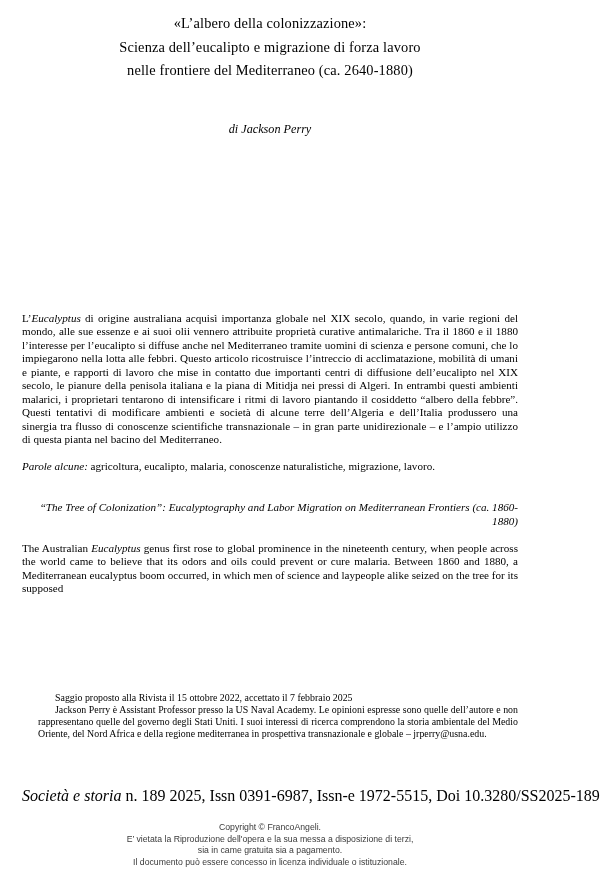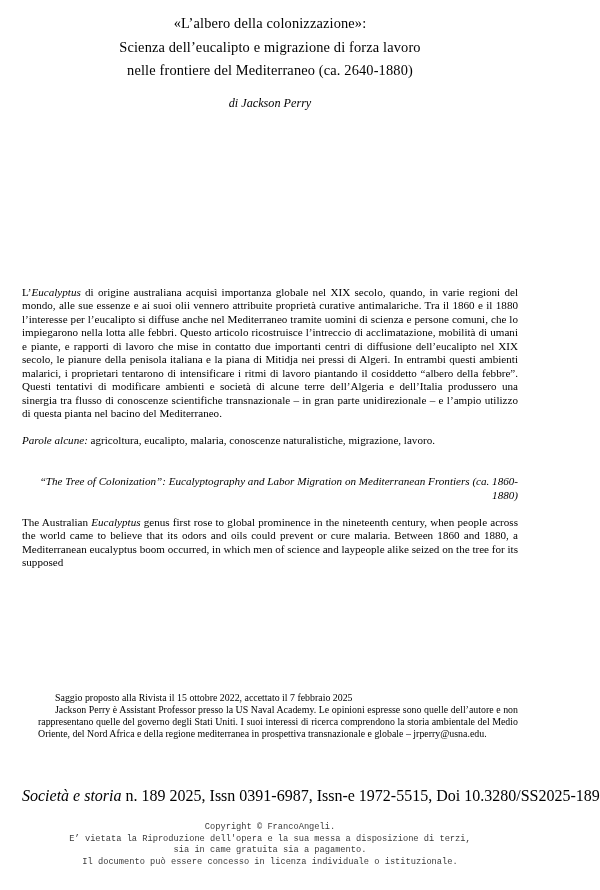--- a/index.html
+++ b/index.html
@@ -29,21 +29,21 @@
   .title-block {
     margin-top: 12px;
     text-align: center;
   }
   .title-line {
     font-size: 14.4px;
     line-height: 23.5px;
     letter-spacing: 0.01em;
   }
   .author-line {
-    margin-top: 12px;
+    margin-top: 38px;
     text-align: center;
     font-style: italic;
     font-size: 12.2px;
     line-height: 16px;
   }
 
   
   .abstract-area {
     margin-top: 175px;
   }
@@ -115,21 +115,21 @@
     font-style: italic;
   }
 
   
   .copyright {
     position: absolute;
     left: 0;
     right: 0;
     top: 822px;
     text-align: center;
-    font-family: Liberation Mono, monospace;
+    font-family: Liberation Sans, sans-serif;
     font-size: 8.7px;
     line-height: 11.6px;
     color: #3a3a3a;
   }
   .copyright div {
     white-space: nowrap;
   }
 </style>
 </head>
 <body>

